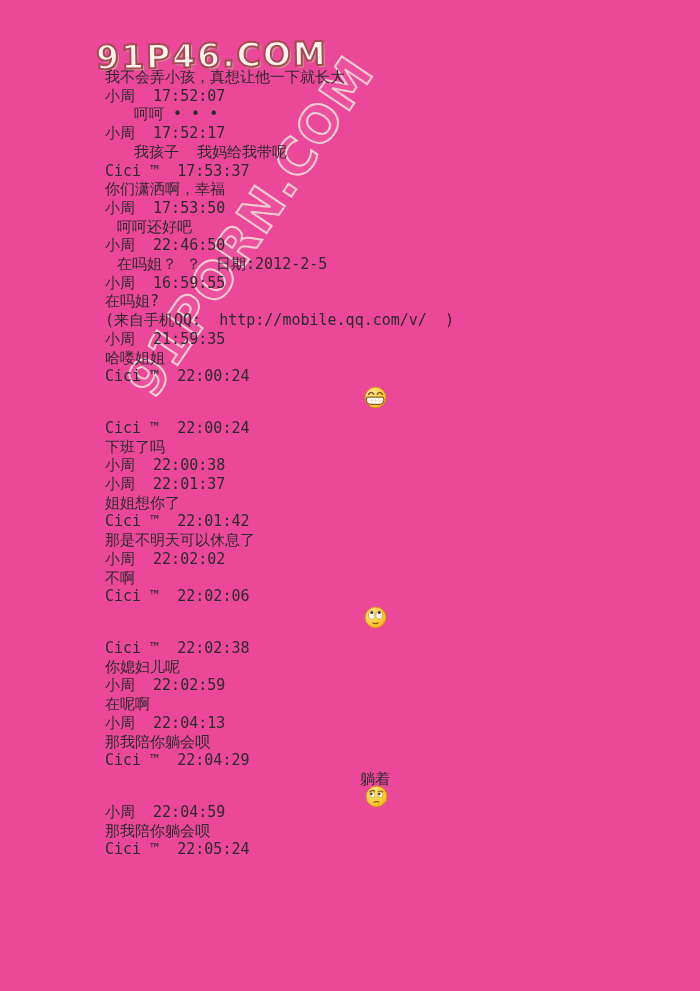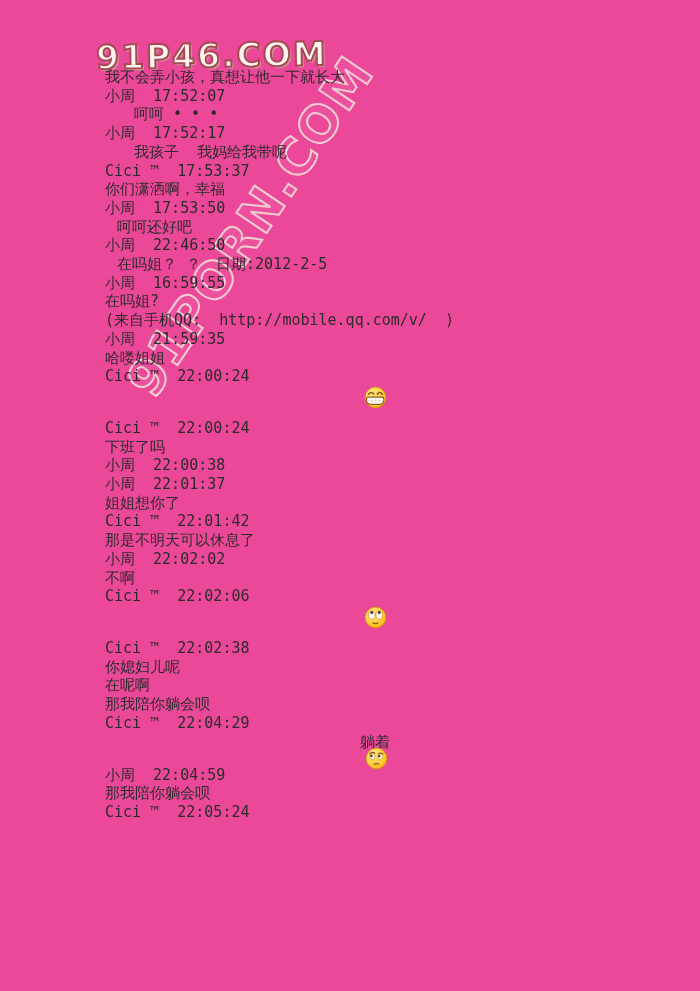--- a/index.html
+++ b/index.html
@@ -106,21 +106,23 @@
         <ellipse cx="10.8" cy="12.5" rx="4.6" ry="5.8" fill="#fffdf7" stroke="#c9940f" stroke-width="1"></ellipse>
         <ellipse cx="21.2" cy="12.5" rx="4.6" ry="5.8" fill="#fffdf7" stroke="#c9940f" stroke-width="1"></ellipse>
         <circle cx="10.8" cy="8.9" r="2.1" fill="#4a3526"></circle>
         <circle cx="21.2" cy="8.9" r="2.1" fill="#4a3526"></circle>
         <path d="M12.5 23.5 Q16 25.3 19.5 23.5" stroke="#8a5a16" stroke-width="1.8" fill="none" stroke-linecap="round"></path>
       </svg>
     </div>
 
     <div class="line"><span>Cici ™  22:02:38</span></div>
     <div class="line"><span>你媳妇儿呢</span></div>
+    <div class="line"><span>小周  22:02:59</span></div>
     <div class="line"><span>在呢啊</span></div>
+    <div class="line"><span>小周  22:04:13</span></div>
     <div class="line"><span>那我陪你躺会呗</span></div>
     <div class="line"><span>Cici ™  22:04:29</span></div>
 
     <div class="line line-emoji">
       <span>躺着</span>
       <svg class="emoji" viewBox="0 0 32 32">
         <circle cx="16" cy="16" r="14.5" fill="url(#eg)" stroke="#d1920c" stroke-width="1.2"></circle>
         <path d="M6.8 9.5 Q10 6.3 13.4 8.4" stroke="#8a5a16" stroke-width="2" fill="none" stroke-linecap="round"></path>
         <path d="M18.6 9.4 Q21.6 7.6 24.6 9.6" stroke="#8a5a16" stroke-width="2" fill="none" stroke-linecap="round"></path>
         <ellipse cx="10.2" cy="13.6" rx="3.6" ry="4.1" fill="#fffdf7" stroke="#c9940f" stroke-width="1"></ellipse>

